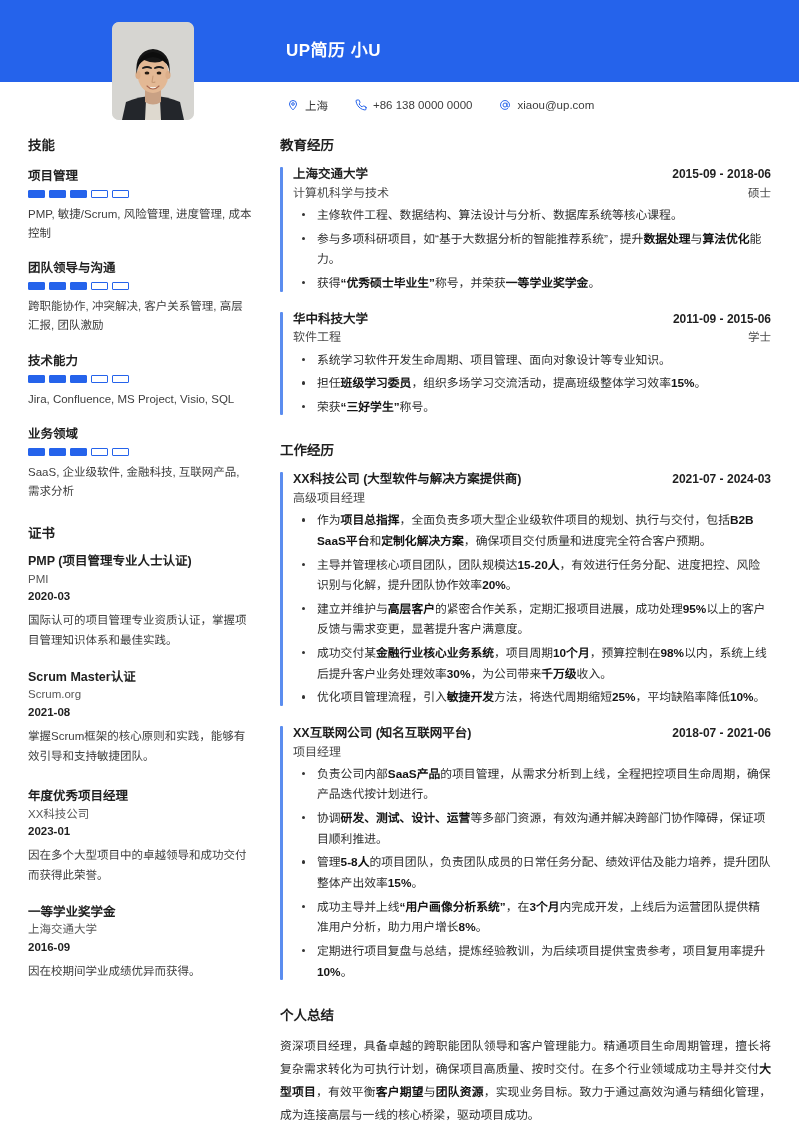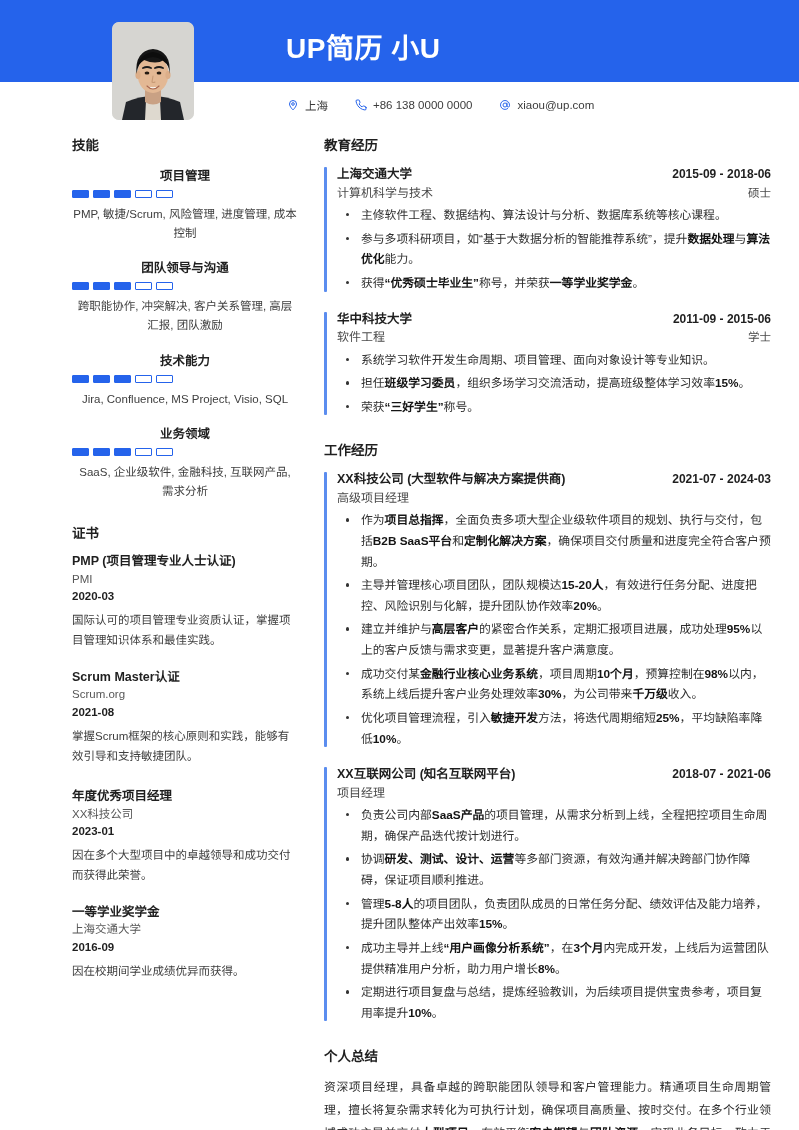--- a/index.html
+++ b/index.html
@@ -39,22 +39,22 @@
   }
   .avatar-photo {
     width: 100%;
     height: 100%;
     display: block;
   }
 
   .header-title {
     position: absolute;
     left: 286px;
-    top: 26px;
-    font-size: 28px;
+    top: 36px;
+    font-size: 17px;
     font-weight: 700;
     color: #ffffff;
     letter-spacing: 0.5px;
   }
 
   
   .contact-strip {
     position: relative;
     height: 46px;
     padding-left: 286px;
@@ -87,40 +87,39 @@
     display: flex;
     align-items: flex-start;
     padding: 0 28px 26px 28px;
     gap: 26px;
   }
 
   .col-left {
     width: 226px;
     flex: none;
     padding-top: 6px;
-    margin-left: 44px;
   }
   .col-right {
     flex: 1;
     min-width: 0;
     padding-top: 6px;
   }
 
   
   .section-title {
     font-size: 13.5px;
     font-weight: 700;
     color: #1f1f1f;
     margin-bottom: 11px;
   }
   .section-block { margin-bottom: 22px; }
   .section-block:last-child { margin-bottom: 0; }
 
   
-  .skill-item { margin-bottom: 15px; text-align: center; }
+  .skill-item { margin-bottom: 15px; }
   .skill-item:last-child { margin-bottom: 0; }
 
   .skill-name {
     font-size: 12.5px;
     font-weight: 700;
     color: #1f1f1f;
     margin-bottom: 6px;
   }
   .skill-bar {
     display: flex;

